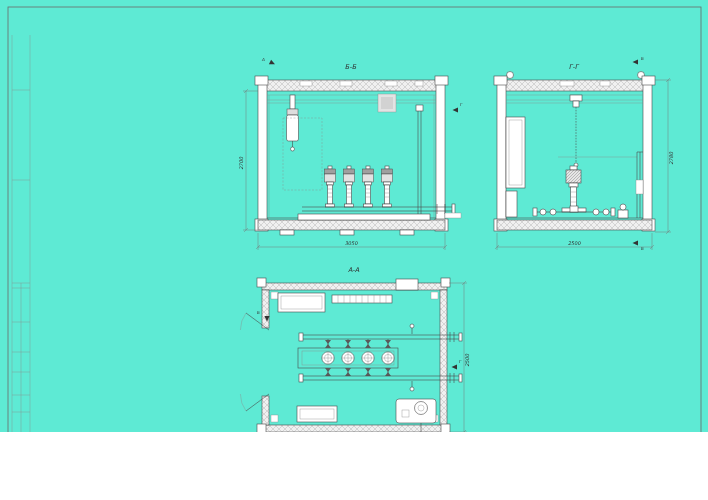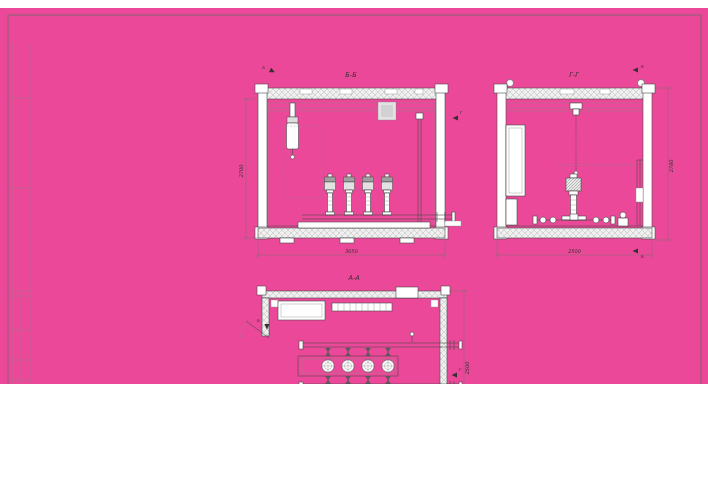--- a/index.html
+++ b/index.html
@@ -1,17 +1,17 @@
 <!DOCTYPE html>
 <html><head>
 <meta charset="utf-8">
 <style>
   html,body{margin:0;padding:0;background:#ffffff;}
-  #sheet{position:relative;width:708px;height:376px;background:#ec4899;overflow:hidden;
-         font-family:"DejaVu Sans",sans-serif;margin-top:8px;}
+  #sheet{position:relative;width:708px;height:432px;background:#5eead4;overflow:hidden;
+         font-family:"DejaVu Sans",sans-serif;}
   svg{position:absolute;left:0;top:0;}
   .ln  {stroke:#4a4a4a;stroke-width:0.6;fill:none;}
   .lnt {stroke:#8a8a8a;stroke-width:0.4;fill:none;}
   .fw  {fill:#ffffff;stroke:#4a4a4a;stroke-width:0.6;}
   .fwt {fill:#ffffff;stroke:#8a8a8a;stroke-width:0.4;}
   .dim {stroke:#777777;stroke-width:0.45;fill:none;}
   .frame{stroke:#6a6a6a;stroke-width:0.8;fill:none;}
   .dimt{font:italic 5px "DejaVu Sans",sans-serif;fill:#333;}
   .lbl {font:italic 6.5px "DejaVu Sans",sans-serif;fill:#2e2e2e;}
   .cutt{font:italic 4.2px "DejaVu Sans",sans-serif;fill:#333;}

